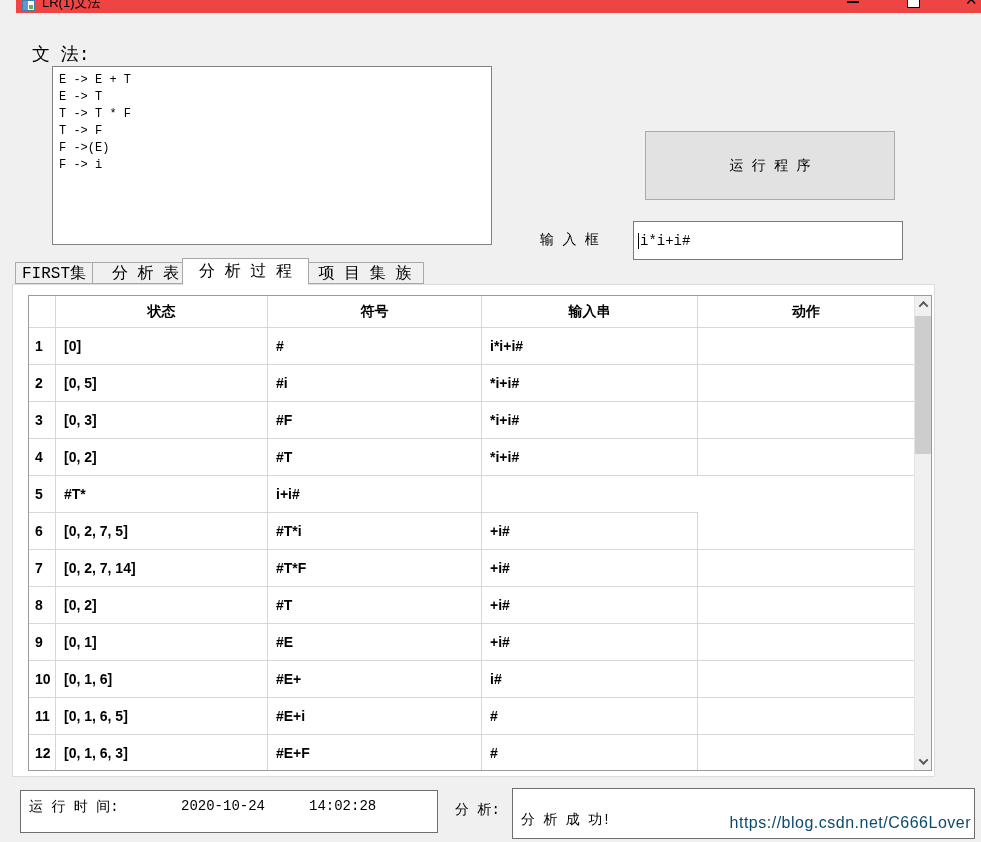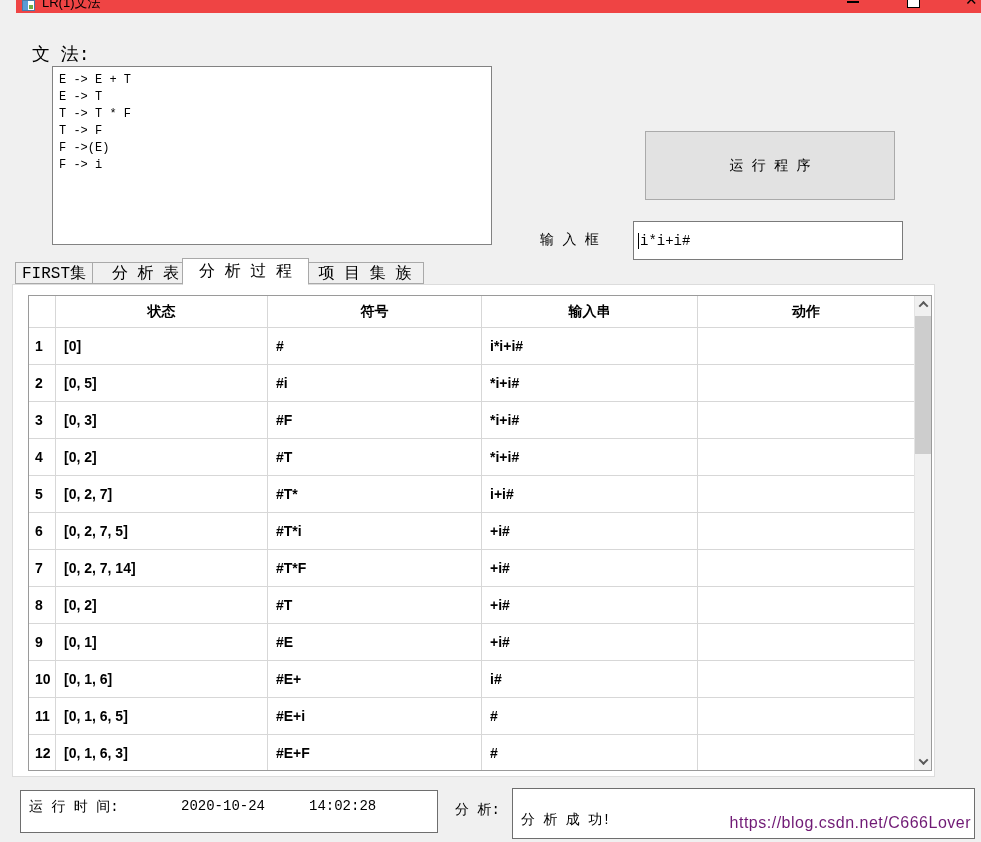--- a/index.html
+++ b/index.html
@@ -94,21 +94,21 @@
   .runtime-label { position:absolute; left:8px; top:7px; }
   .runtime-date { position:absolute; left:160px; top:7px; }
   .runtime-time { position:absolute; left:288px; top:7px; }
   .analysis-label { position:absolute; left:455px; top:801px; font-size:14px; }
   .analysis-box {
     position:absolute; left:512px; top:788px; width:463px; height:51px;
     background:#fff; border:1px solid #6e6e6e; font-size:14px;
   }
   .analysis-text { position:absolute; left:8px; top:22px; }
   .watermark {
-    position:absolute; right:3px; bottom:6px; font-size:16px; color:#701a75;
+    position:absolute; right:3px; bottom:6px; font-size:16px; color:#0c4a6e;
     font-family:"Liberation Sans","DejaVu Sans",sans-serif; letter-spacing:0.5px;
   }
 </style>
 </head>
 <body>
 
 <div class="titlebar">
   <div class="app-icon"></div>
   <div class="app-title">LR(1)文法</div>
   <div class="btn-min"></div>
@@ -171,21 +171,20 @@
       </div>
         <div class="grow datarow">
         <div class="gcell rownum">4</div>
         <div class="gcell pad">[0, 2]</div>
         <div class="gcell pad">#T</div>
         <div class="gcell pad">*i+i#</div>
         <div class="gcell pad last"></div>
       </div>
         <div class="grow datarow">
         <div class="gcell rownum">5</div>
-        <div class="gcell pad">[0, 2, 7]</div>
         <div class="gcell pad">#T*</div>
         <div class="gcell pad">i+i#</div>
         <div class="gcell pad last"></div>
       </div>
         <div class="grow datarow">
         <div class="gcell rownum">6</div>
         <div class="gcell pad">[0, 2, 7, 5]</div>
         <div class="gcell pad">#T*i</div>
         <div class="gcell pad">+i#</div>
         <div class="gcell pad last"></div>

